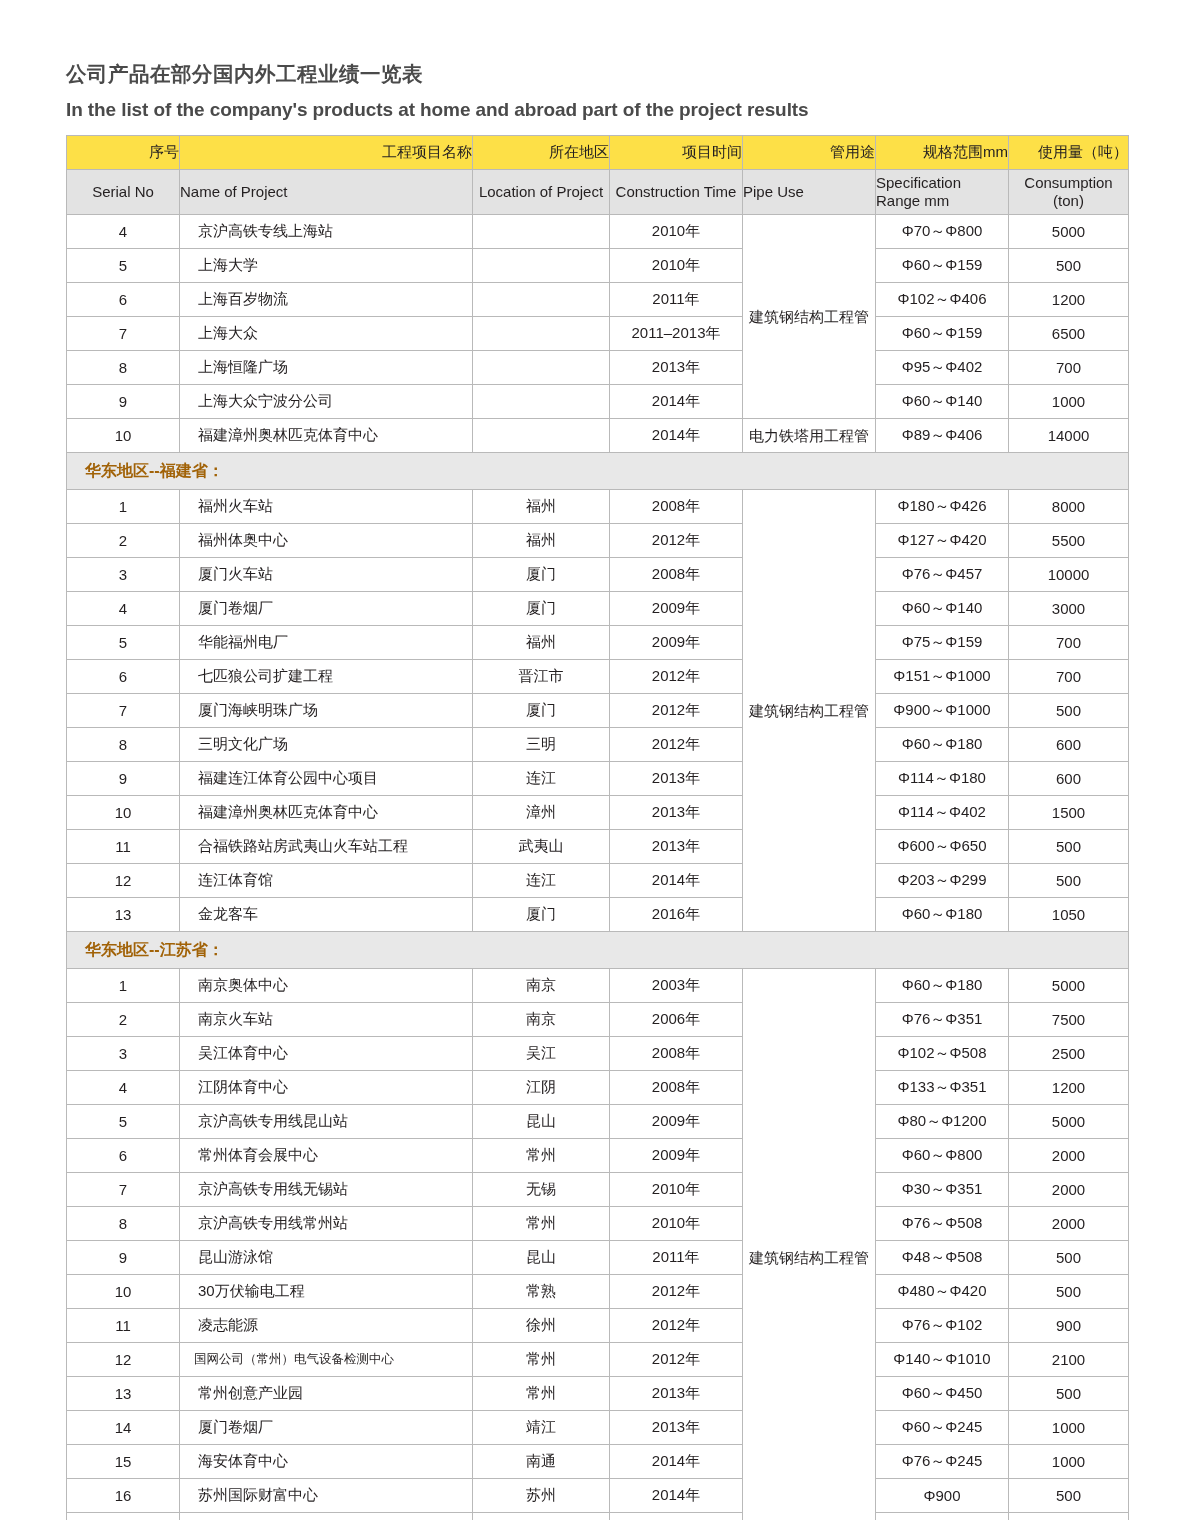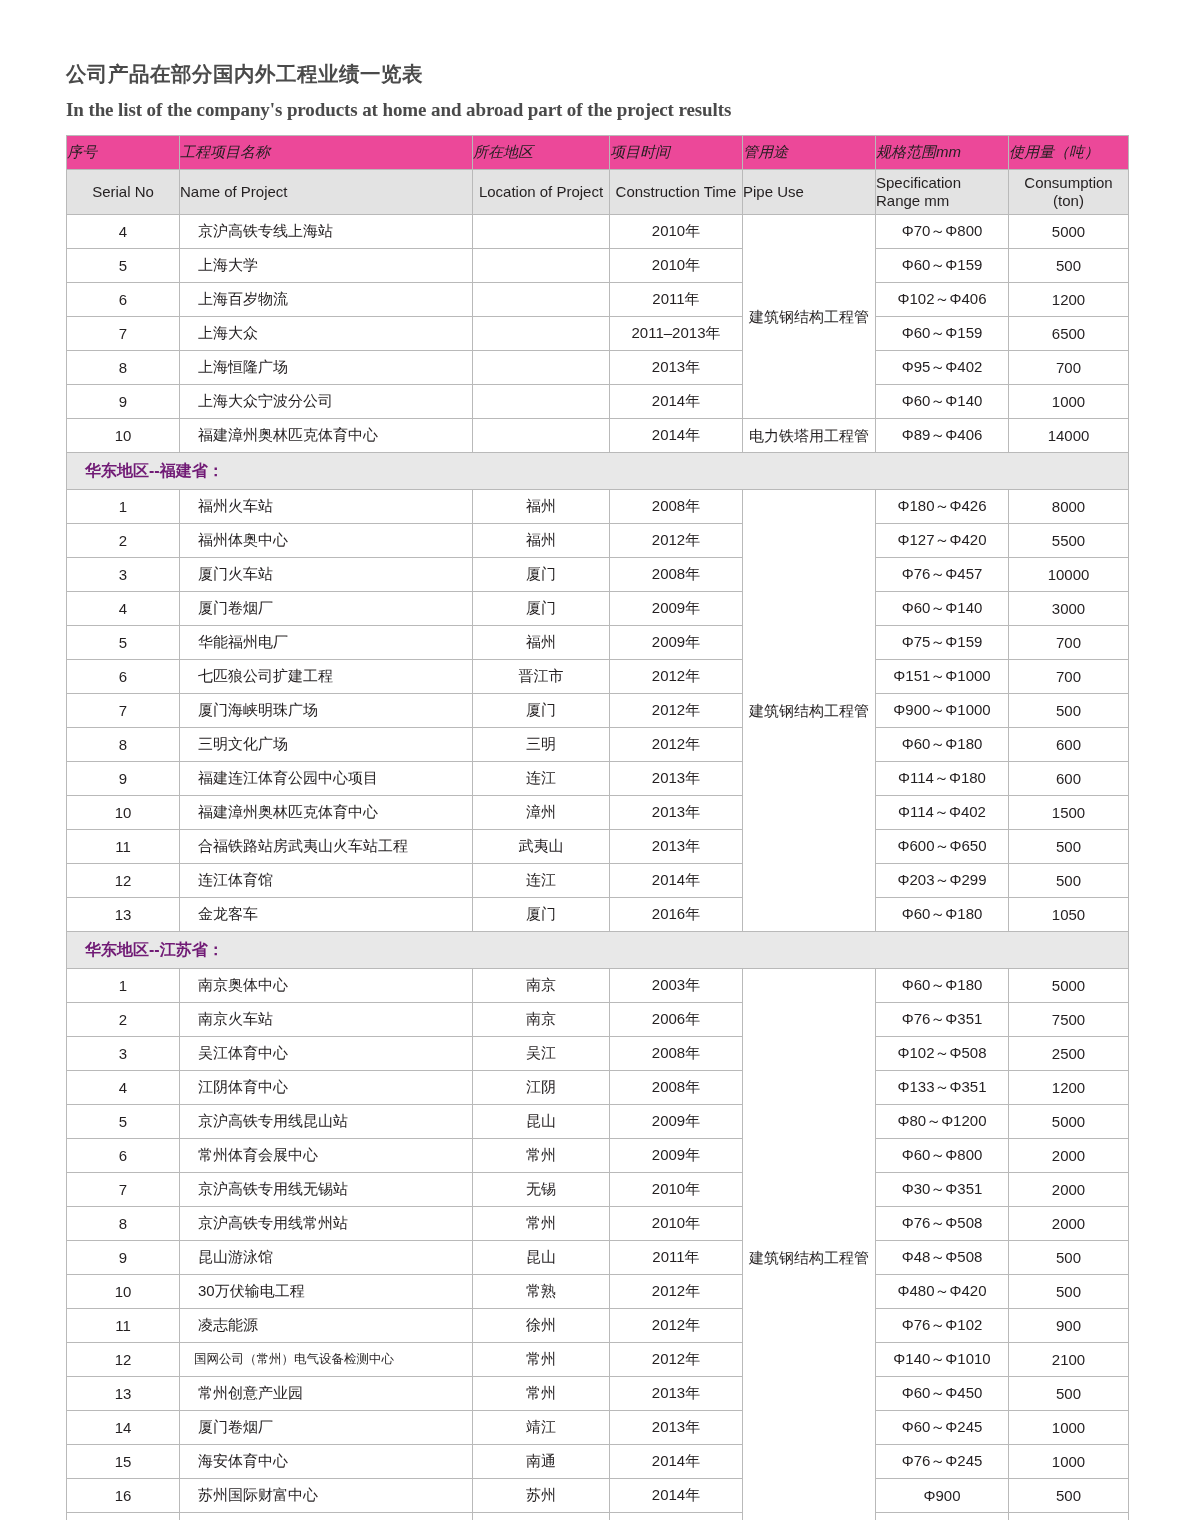--- a/index.html
+++ b/index.html
@@ -29,21 +29,20 @@
     margin: 0 0 12px 0;
     line-height: 1.2;
   }
   .title-en {
     font-size: 19px;
     font-weight: bold;
     color: #4a4a4a;
     letter-spacing: -0.1px;
     margin: 0 0 14px 0;
     line-height: 1.2;
-    font-family: Liberation Serif, serif;
   }
   table.results {
     border-collapse: collapse;
     width: 1062px;
     table-layout: fixed;
   }
   table.results col.c0 { width: 113px; }
   table.results col.c1 { width: 293px; }
   table.results col.c2 { width: 137px; }
   table.results col.c3 { width: 133px; }
@@ -54,28 +53,27 @@
   table.results th,
   table.results td {
     border: 1px solid #b9b9b9;
     padding: 0;
     font-weight: normal;
     font-size: 15px;
     color: #231f20;
     vertical-align: middle;
   }
   .head-cn td {
-    background: #ec4899;
+    background: #fde047;
     height: 33px;
-    text-align: left;
+    text-align: right;
     font-size: 16.5px;
     font-weight: bold;
     color: #231f20;
     border-bottom: none;
-    font-style: italic;
   }
   .head-en td {
     background: #e3e3e3;
     height: 44px;
     font-size: 14.5px;
     color: #231f20;
     border-top: none;
     padding: 0 8px;
     line-height: 1.25;
   }
@@ -93,21 +91,21 @@
     font-size: 12.5px;
     padding-left: 14px;
   }
   tr.section td {
     background: #e8e8e8;
     height: 36px;
     text-align: left;
     padding-left: 18px;
     font-size: 16px;
     font-weight: bold;
-    color: #701a75;
+    color: #a16207;
   }
   td.merged {
     text-align: center;
     font-size: 15px;
     line-height: 1.3;
     border-radius: 21px;
   }
   .nowrap { white-space: nowrap; margin-top: 36px; }
 </style>
 </head>

